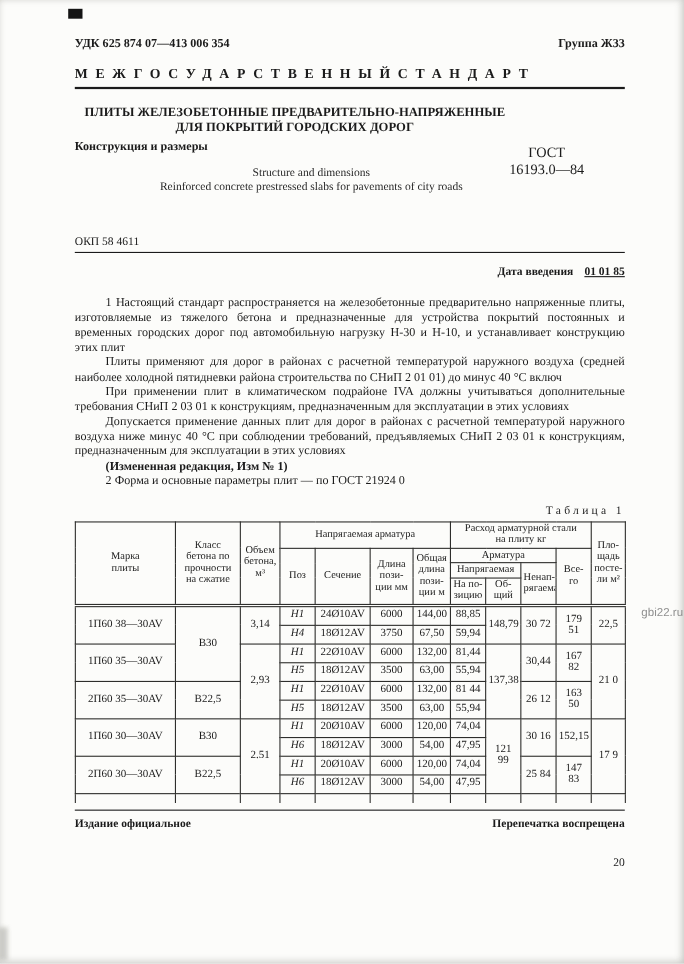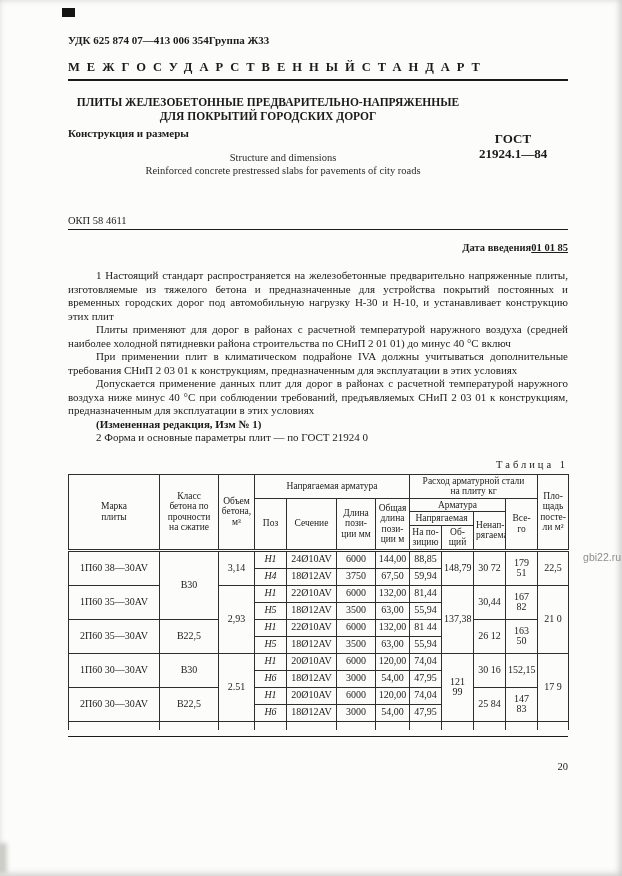--- a/index.html
+++ b/index.html
@@ -12,33 +12,33 @@
     position:relative;
     width:622px;height:876px;
     background:#fcfcfa;
     color:#1b1b1b;
     overflow:hidden;
     box-shadow:inset -3px 0 6px rgba(120,120,115,.25), inset 0 -3px 6px rgba(120,120,115,.18);
   }
   .content{position:absolute;left:68px;top:0;width:500px;}
 
   
-  .udk-row{display:flex;margin-top:34px;font-weight:bold;font-size:11px;}
+  .udk-row{display:flex;justify-content:space-between;margin-top:34px;font-weight:bold;font-size:11px;}
   .std-kind{display:flex;justify-content:flex-start;margin-top:14px;font-weight:bold;font-size:12.5px;}
   .std-kind span{letter-spacing:7px;white-space:nowrap;}
   .rule-thick{border-top:2px solid #1b1b1b;margin-top:4px;}
   .title-wrap{position:relative;margin-top:14px;min-height:96px;}
   .title-ru{width:400px;text-align:center;font-weight:bold;font-size:11.5px;line-height:14px;}
   .subtitle{width:400px;text-align:left;font-weight:bold;font-size:11px;margin-top:4px;}
   .title-en{width:430px;text-align:center;font-size:10.5px;line-height:13px;margin-top:12px;color:#2a2a2a;}
-  .gost-badge{position:absolute;right:0;top:36px;width:110px;text-align:center;font-weight:bold;font-size:13px;line-height:15px;}
+  .gost-badge{position:absolute;right:16px;top:36px;width:110px;text-align:center;font-weight:normal;font-size:13px;line-height:15px;}
   .okp{font-size:10.5px;margin-top:24px;}
   .rule-okp{border-top:1.5px solid #1b1b1b;margin-top:3px;}
   .intro{margin-top:12px;text-align:right;font-weight:bold;font-size:10.5px;}
-  .intro .date{text-decoration:underline;}
+  .intro .date{text-decoration:underline;margin-left:10px;}
 
   
   .bodytext{margin-top:16px;font-size:11px;line-height:13.5px;text-align:justify;}
   .bodytext p{margin:0;text-indent:28px;}
   .bold{font-weight:bold;}
 
   
   .tbl-caption{margin-top:14px;text-align:right;font-size:10.5px;letter-spacing:3px;}
   table.tbl{
     margin-top:4px;border-collapse:collapse;table-layout:fixed;width:500px;
@@ -92,21 +92,21 @@
         <div>ПЛИТЫ ЖЕЛЕЗОБЕТОННЫЕ ПРЕДВАРИТЕЛЬНО-НАПРЯЖЕННЫЕ</div>
         <div>ДЛЯ ПОКРЫТИЙ ГОРОДСКИХ ДОРОГ</div>
       </div>
       <div class="subtitle">Конструкция и размеры</div>
       <div class="title-en">
         <div>Structure and dimensions</div>
         <div>Reinforced concrete prestressed slabs for pavements of city roads</div>
       </div>
       <div class="gost-badge">
         <div>ГОСТ</div>
-        <div>21924.1—84</div>
+        <div>16193.0—84</div>
       </div>
     </div>
 
     <div class="okp">ОКП 58 4611</div>
     <div class="rule-okp"></div>
 
     <div class="intro">
       <span>Дата введения</span><span class="date">01 01 85</span>
     </div>
 
@@ -291,15 +291,19 @@
             <td></td>
             <td></td>
             <td></td>
             <td></td>
             <td></td>
         </tr>
       </tbody>
     </table>
 
     <div class="footer-rule"></div>
+    <div class="footer-row">
+      <span>Издание официальное</span>
+      <span>Перепечатка воспрещена</span>
+    </div>
     <div class="page-num">20</div>
   </div>
 </div>
 
 </body></html>

